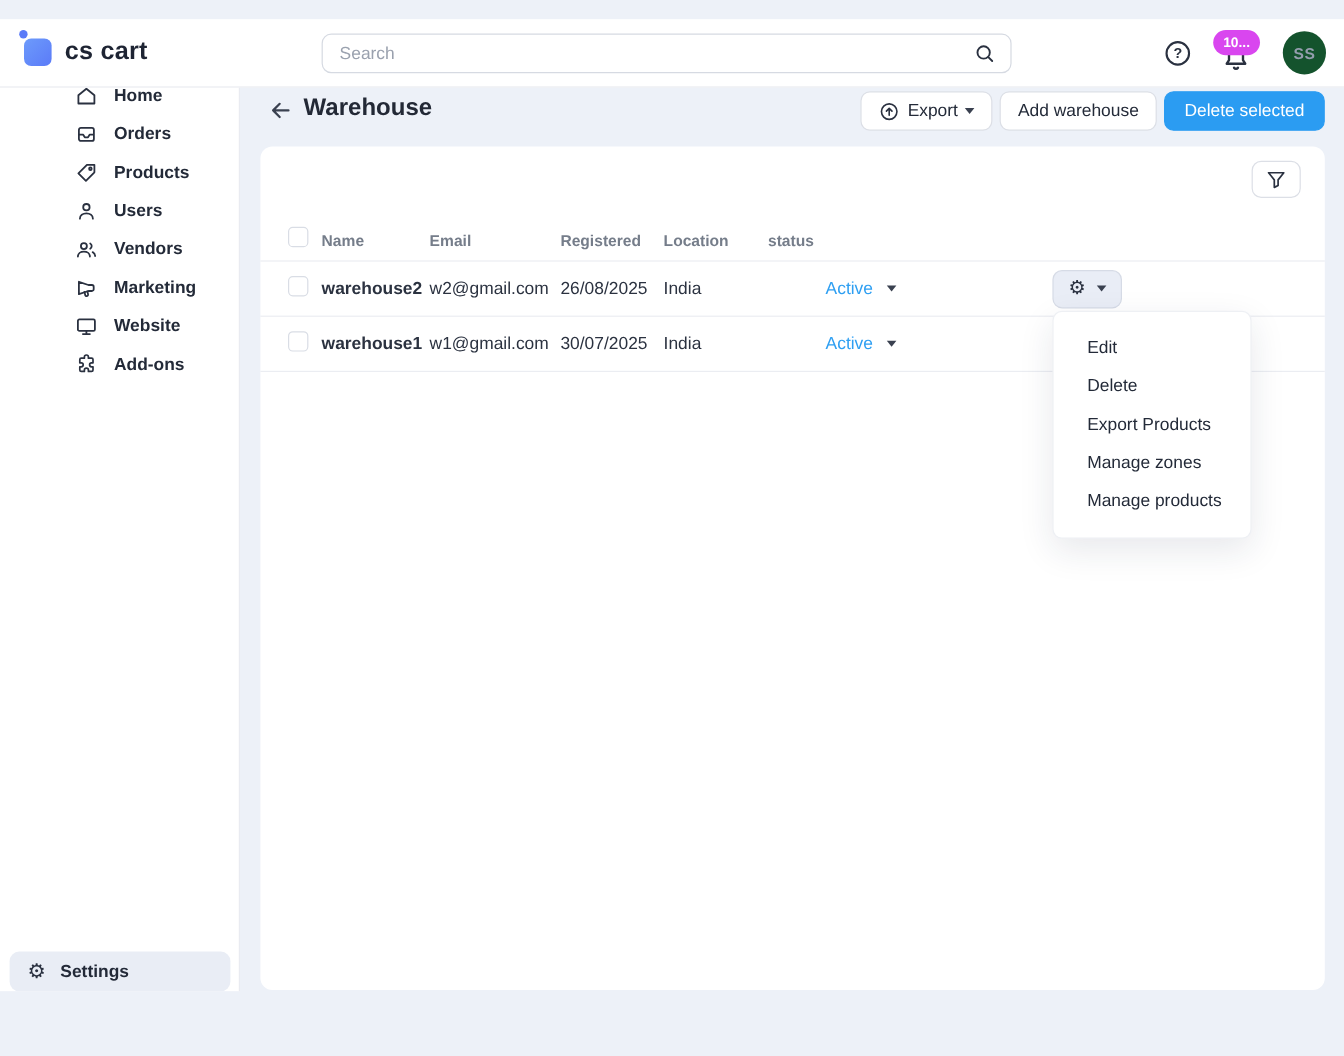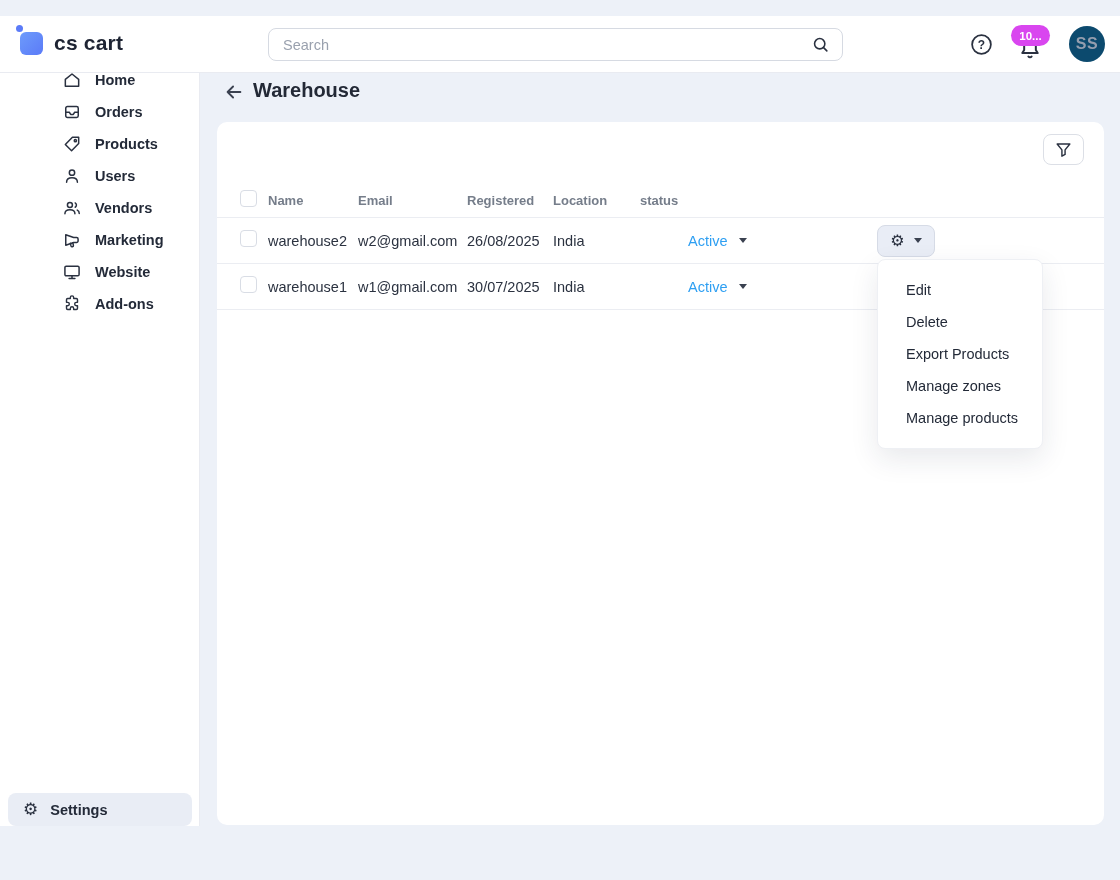--- a/index.html
+++ b/index.html
@@ -28,21 +28,21 @@
   .icon-btn svg, .searchbox svg { display:block; }
   .help-btn { position:absolute; left:969px; top:15px; width:26px; height:26px;
     background:none; border:none; padding:0; cursor:pointer; }
   .bell-wrap { position:absolute; left:1016px; top:18px; width:30px; height:30px;
     background:none; border:none; padding:0; cursor:pointer; }
   .badge { position:absolute; left:1011px; top:9px; min-width:39px; height:21px;
     background:#d946ef; color:#fff; font-size:11.5px; font-weight:700;
     border-radius:999px; display:flex; align-items:center; justify-content:center;
     padding:0 7px; z-index:7; }
   .avatar { position:absolute; left:1069px; top:10px; width:36px; height:36px;
-    border-radius:50%; background:#0c4a6e; color:#949eae; font-size:16px; font-weight:700;
+    border-radius:50%; background:#14532d; color:#949eae; font-size:13px; font-weight:700;
     display:flex; align-items:center; justify-content:center; letter-spacing:.5px; cursor:pointer; border:none; }
   
   .sidebar { position:absolute; left:0; top:57px; width:200px; height:769px;
     background:#fff; border-right:1px solid #e9ebf1; z-index:5; padding-top:7px;padding-left:40px; }
   .side-item { display:flex; align-items:center; gap:13px; height:32px;
     padding-left:22px; cursor:pointer; }
   .side-item .lbl { font-size:14.5px; font-weight:700; color:#232a38; }
   .side-icon { width:20px; height:20px; color:#2a3140; flex:0 0 auto; }
   .settings-item { position:absolute; left:8px; top:736px; width:184px; height:33px;
     background:#e9edf5; border-radius:8px; display:flex; align-items:center; gap:12px;
@@ -65,21 +65,21 @@
   .card { position:absolute; left:217px; top:122px; width:887px; height:703px;
     background:#fff; border-radius:10px; z-index:3; }
   .filter-btn { position:absolute; top:12px; right:20px; width:41px; height:31px;
     background:#fff; border:1px solid #dcdfe6; border-radius:8px;
     display:flex; align-items:center; justify-content:center; cursor:pointer; color:#2a3140; }
   .table { margin-top:61px; }
   .trow { display:flex; align-items:center; padding-left:23px; border-bottom:1px solid #ebedf2; }
   .thead { height:35px; }
   .tbody-row { height:46px; }
   .c-check { width:28px; }
-  .c-name { width:90px; }
+  .c-name { width:90px;font-weight:bold; }
   .c-email { width:109px; }
   .c-reg { width:86px; }
   .c-loc { width:87px; }
   .c-status { width:237px; display:flex; align-items:center; gap:11px; }
   .c-actions { flex:1; }
   .thead .hl { font-size:13px; font-weight:600; color:#757d8a; }
   .tbody-row .cell { font-size:14.5px; color:#2b3240; }
   .checkbox { width:17px; height:17px; border:1.5px solid #d9dde5; border-radius:4px;
     background:#fff; display:inline-block; cursor:pointer; }
   .status-link { color:#2e9ff2; font-size:14.5px; cursor:pointer;margin-left:48px; }
@@ -194,20 +194,36 @@
 </nav>
 
 <div class="page-head">
   <button class="back-btn">
     <svg width="22" height="22" viewBox="0 0 24 24" fill="none" stroke="currentColor" stroke-width="2" stroke-linecap="round" stroke-linejoin="round">
         <path d="M19 12 H5 M11 6 L5 12 L11 18"></path>
       </svg>
   </button>
   <h1 class="page-title" style="margin:0">Warehouse</h1>
 
+  <div class="btn-row">
+    <button class="btn btn-light">
+      <svg width="18" height="18" viewBox="0 0 24 24" fill="none" stroke="#2a3140" stroke-width="1.8" stroke-linecap="round" stroke-linejoin="round">
+          <circle cx="12" cy="12" r="8.6"></circle>
+          <path d="M12 16 V8.6 M8.9 11.5 L12 8.4 L15.1 11.5"></path>
+        </svg>
+      <span>Export</span>
+      <span class="caret"></span>
+    </button>
+    <button class="btn btn-light">
+      <span>Add warehouse</span>
+    </button>
+    <button class="btn btn-primary">
+      <span>Delete selected</span>
+    </button>
+  </div>
 </div>
 
 <div class="card">
   <button class="filter-btn">
     <svg width="19" height="19" viewBox="0 0 24 24" fill="none" stroke="currentColor" stroke-width="1.8" stroke-linejoin="round">
         <path d="M4 5 H20 L14 12.5 V18.3 L10 20.4 V12.5 Z"></path>
       </svg>
   </button>
 
   <div class="table">

